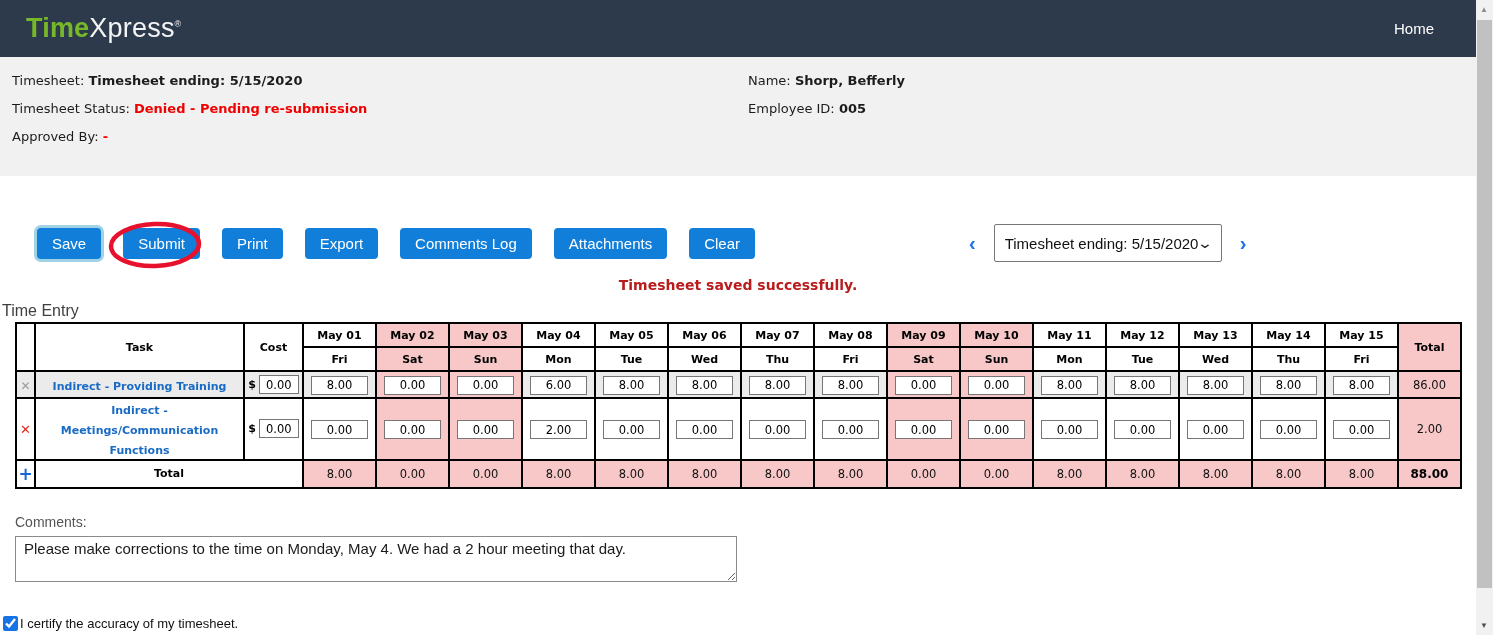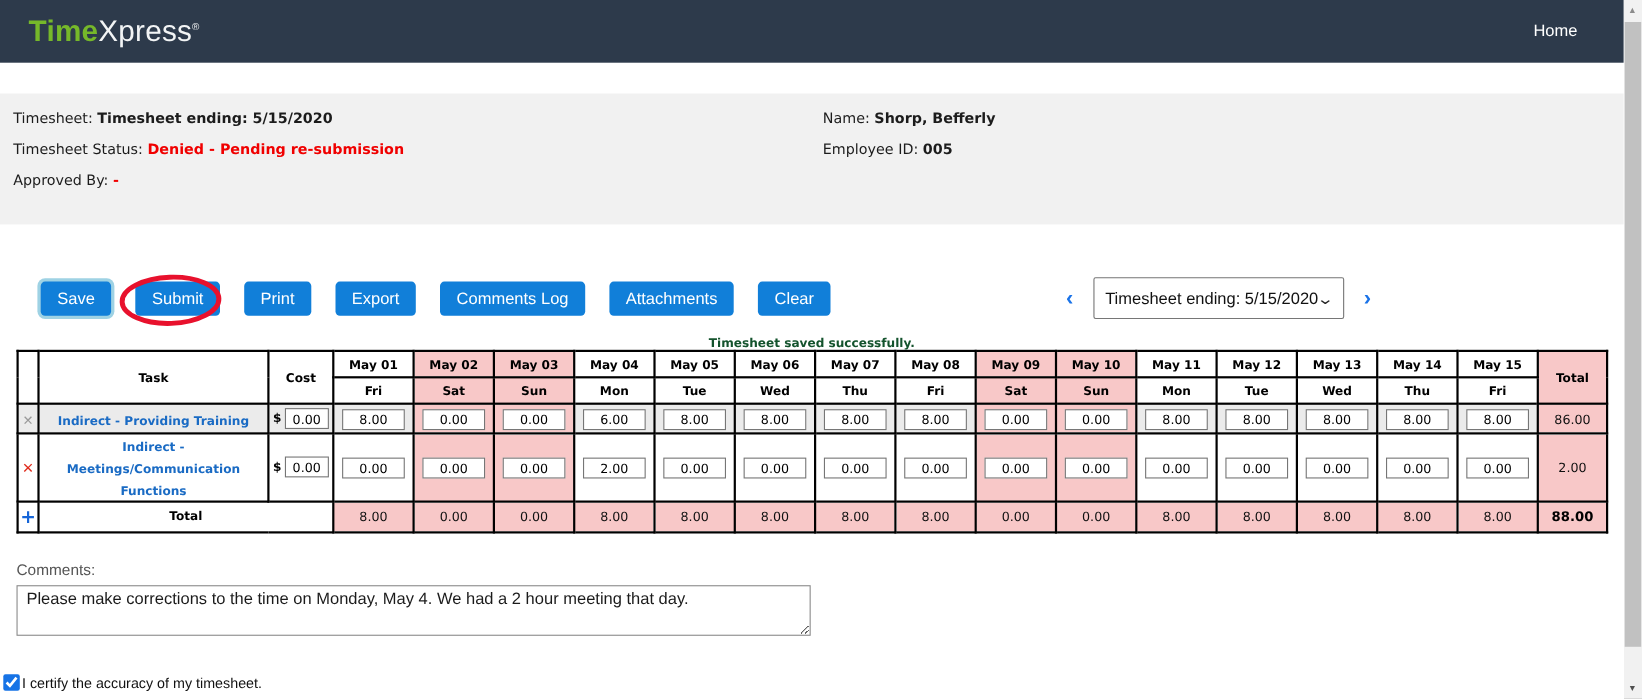--- a/index.html
+++ b/index.html
@@ -12,21 +12,21 @@
             padding:16px 26px; }
   .brand { font-size:27px; letter-spacing:.2px; }
   .brand .t { color:var(--green); font-weight:bold; }
   .brand .x { color:#f2f4f5; font-weight:300; }
   .brand sup { color:#f2f4f5; font-size:9px; }
   .home-link { margin-left:auto; color:#fff; font-size:15px; text-decoration:none;
                padding-right:16px; cursor:pointer; }
 
   
   .info { background:#f1f1f1; height:119px; position:relative;
-          font-family:"DejaVu Sans", sans-serif; font-size:13px; color:#1c1c1c;margin-top:28px; }
+          font-family:"DejaVu Sans", sans-serif; font-size:13px; color:#1c1c1c; }
   .info .col-left  { position:absolute; left:12px;  top:10px; line-height:28px; }
   .info .col-right { position:absolute; left:748px; top:10px; line-height:28px; }
   .info b { font-weight:bold; }
   .red { color:var(--status-red); font-weight:bold; }
 
   
   .toolbar { margin:48px 0 0 37px; display:flex; align-items:center; gap:22px;
              position:relative; height:38px; }
   .btn { background:var(--btn-blue); color:#fff; border:none; border-radius:4px;
          padding:7px 15px; font-size:15px; font-family:"Liberation Sans",sans-serif;
@@ -37,22 +37,22 @@
 
   .pager { position:absolute; left:930px; top:0; display:flex; align-items:center; gap:16px; }
   .chev { background:none; border:none; color:#1a73e8; font-size:20px; font-weight:bold;
           cursor:pointer; padding:0 2px; line-height:1; }
   .select-box { width:228px; height:38px; border:1px solid #767676; border-radius:2px;
                 background:#fff; display:flex; align-items:center; padding:0 10px;
                 font-size:15px; color:#111; cursor:pointer; }
   .select-box .caret { margin-left:auto; font-size:14px; color:#222; transform:scaleX(1.4); }
 
   
-  .saved-msg { text-align:center; margin-top:15px; font-size:11px; font-weight:bold;
-               color:#14532d; font-family:"DejaVu Sans",sans-serif; }
+  .saved-msg { text-align:center; margin-top:15px; font-size:14px; font-weight:bold;
+               color:#b91c1c; font-family:"DejaVu Sans",sans-serif; }
 
   
   .te-label { margin:9px 0 2px 2px; font-size:16px; color:#3f3f3f; }
   table.te { border-collapse:collapse; margin-left:15px; table-layout:fixed;
              font-family:"DejaVu Sans",sans-serif; }
   table.te th, table.te td { border:2px solid #000; padding:0; text-align:center;
                              overflow:hidden; }
   table.te th { font-size:11px; font-weight:bold; background:#fff; height:24px; }
   th.weekend, td.weekend, .pinkcell { background:var(--pink) !important; }
   td.rowgray { background:var(--row-gray); }
@@ -132,20 +132,21 @@
         <span class="caret">⌄</span>
       </div>
       <button class="chev">›</button>
     </div>
   </div>
 
   
   <div class="saved-msg">Timesheet saved successfully.</div>
 
   
+  <div class="te-label">Time Entry</div>
   <table class="te">
     <colgroup id="te-cols">
         <col style="width: 19px;">
         <col style="width: 209px;">
         <col style="width: 59px;">
         <col style="width: 73px;">
         <col style="width: 73px;">
         <col style="width: 73px;">
         <col style="width: 73px;">
         <col style="width: 73px;">

